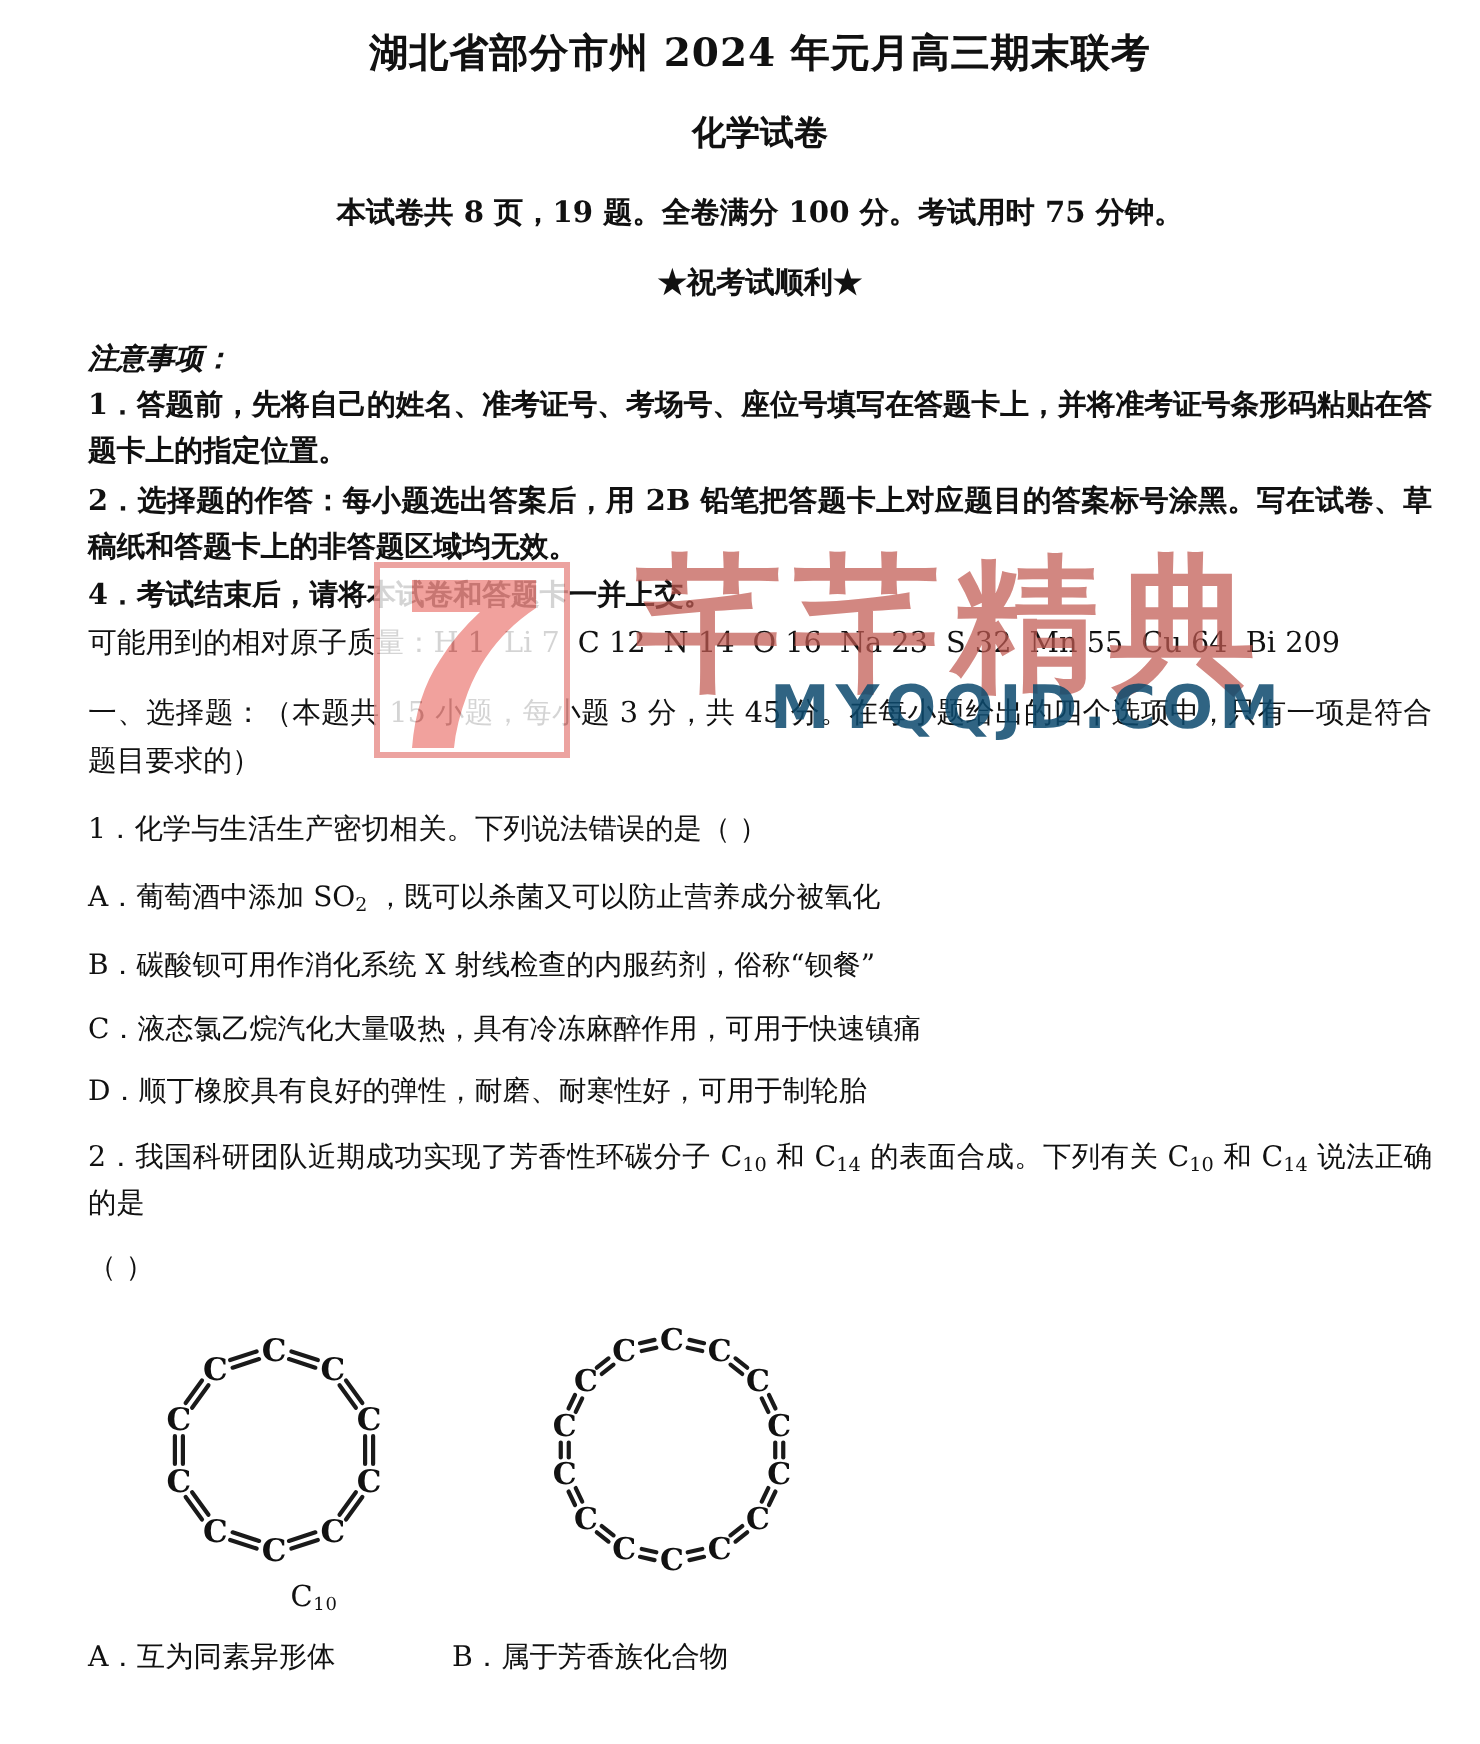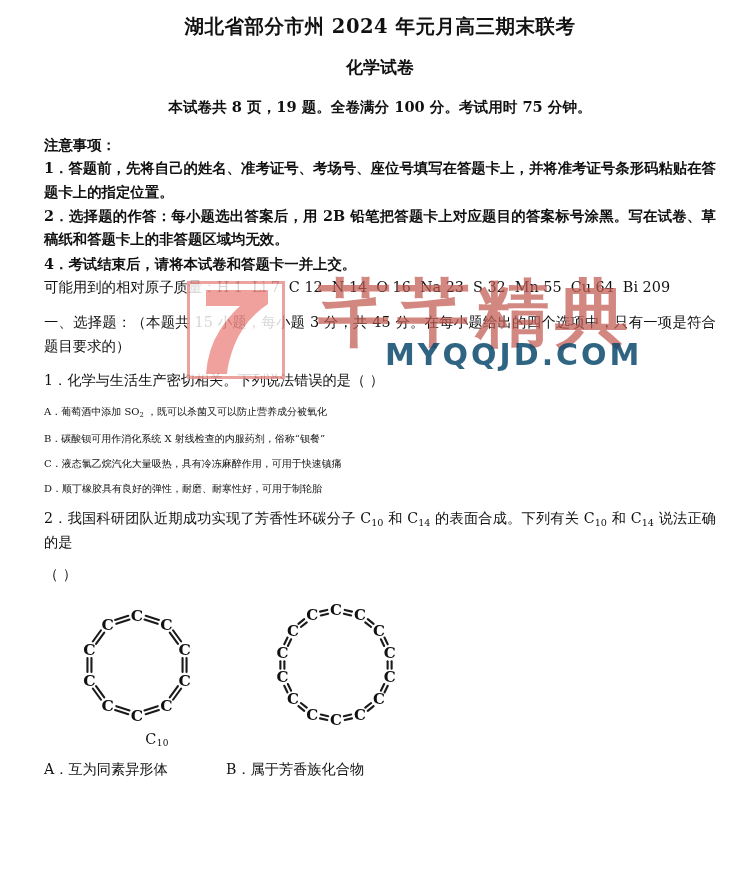--- a/index.html
+++ b/index.html
@@ -62,20 +62,21 @@
     margin: 13px 0 0 0;
     line-height: 1.5;
   }
 
   
   .notice-head {
     font-weight: bold;
     font-size: 14.4px;
     margin: 16px 0 0 0;
     line-height: 1.5;
+    font-style: italic;
   }
   .notice-item {
     font-weight: bold;
     font-size: 14.4px;
     line-height: 1.62;
     margin: 1px 0 0 0;
     text-align: justify;
     text-justify: inter-ideograph;
   }
   .atomic-line {
@@ -105,21 +106,21 @@
     margin: 10px 0 0 0;
     text-align: justify;
     text-justify: inter-ideograph;
   }
   .q-cont {
     font-size: 14.2px;
     line-height: 1.66;
     margin: 8px 0 0 0;
   }
   .opt {
-    font-size: 10px;
+    font-size: 14px;
     line-height: 1.6;
     margin: 11px 0 0 0;
   }
   .opt.tight { margin-top: 9px; }
   .opt-row {
     font-size: 14.2px;
     line-height: 1.6;
     margin: 10px 0 0 0;
     display: flex;
   }
@@ -211,20 +212,21 @@
     </div>
     <div class="wm-cn">芊芊精典</div>
     <div class="wm-url">MYQQJD.COM</div>
   </div>
 
   <div class="inner">
 
     <h1 class="doc-title">湖北省部分市州 2024 年元月高三期末联考</h1>
     <h2 class="doc-subtitle">化学试卷</h2>
     <p class="doc-meta">本试卷共 8 页，19 题。全卷满分 100 分。考试用时 75 分钟。</p>
+    <p class="doc-wish">★祝考试顺利★</p>
 
     <p class="notice-head">注意事项：</p>
     <p class="notice-item">1．答题前，先将自己的姓名、准考证号、考场号、座位号填写在答题卡上，并将准考证号条形码粘贴在答题卡上的指定位置。</p>
     <p class="notice-item">2．选择题的作答：每小题选出答案后，用 2B 铅笔把答题卡上对应题目的答案标号涂黑。写在试卷、草稿纸和答题卡上的非答题区域均无效。</p>
     <p class="notice-item">4．考试结束后，请将本试卷和答题卡一并上交。</p>
 
     <p class="atomic-line"><span>可能用到的相对原子质量：</span><span class="mass">H 1</span><span class="mass">Li 7</span><span class="mass">C 12</span><span class="mass">N 14</span><span class="mass">O 16</span><span class="mass">Na 23</span><span class="mass">S 32</span><span class="mass">Mn 55</span><span class="mass">Cu 64</span><span class="mass">Bi 209</span></p>
 
     <p class="section-head">一、选择题：（本题共 15 小题，每小题 3 分，共 45 分。在每小题给出的四个选项中，只有一项是符合题目要求的）</p>
 

